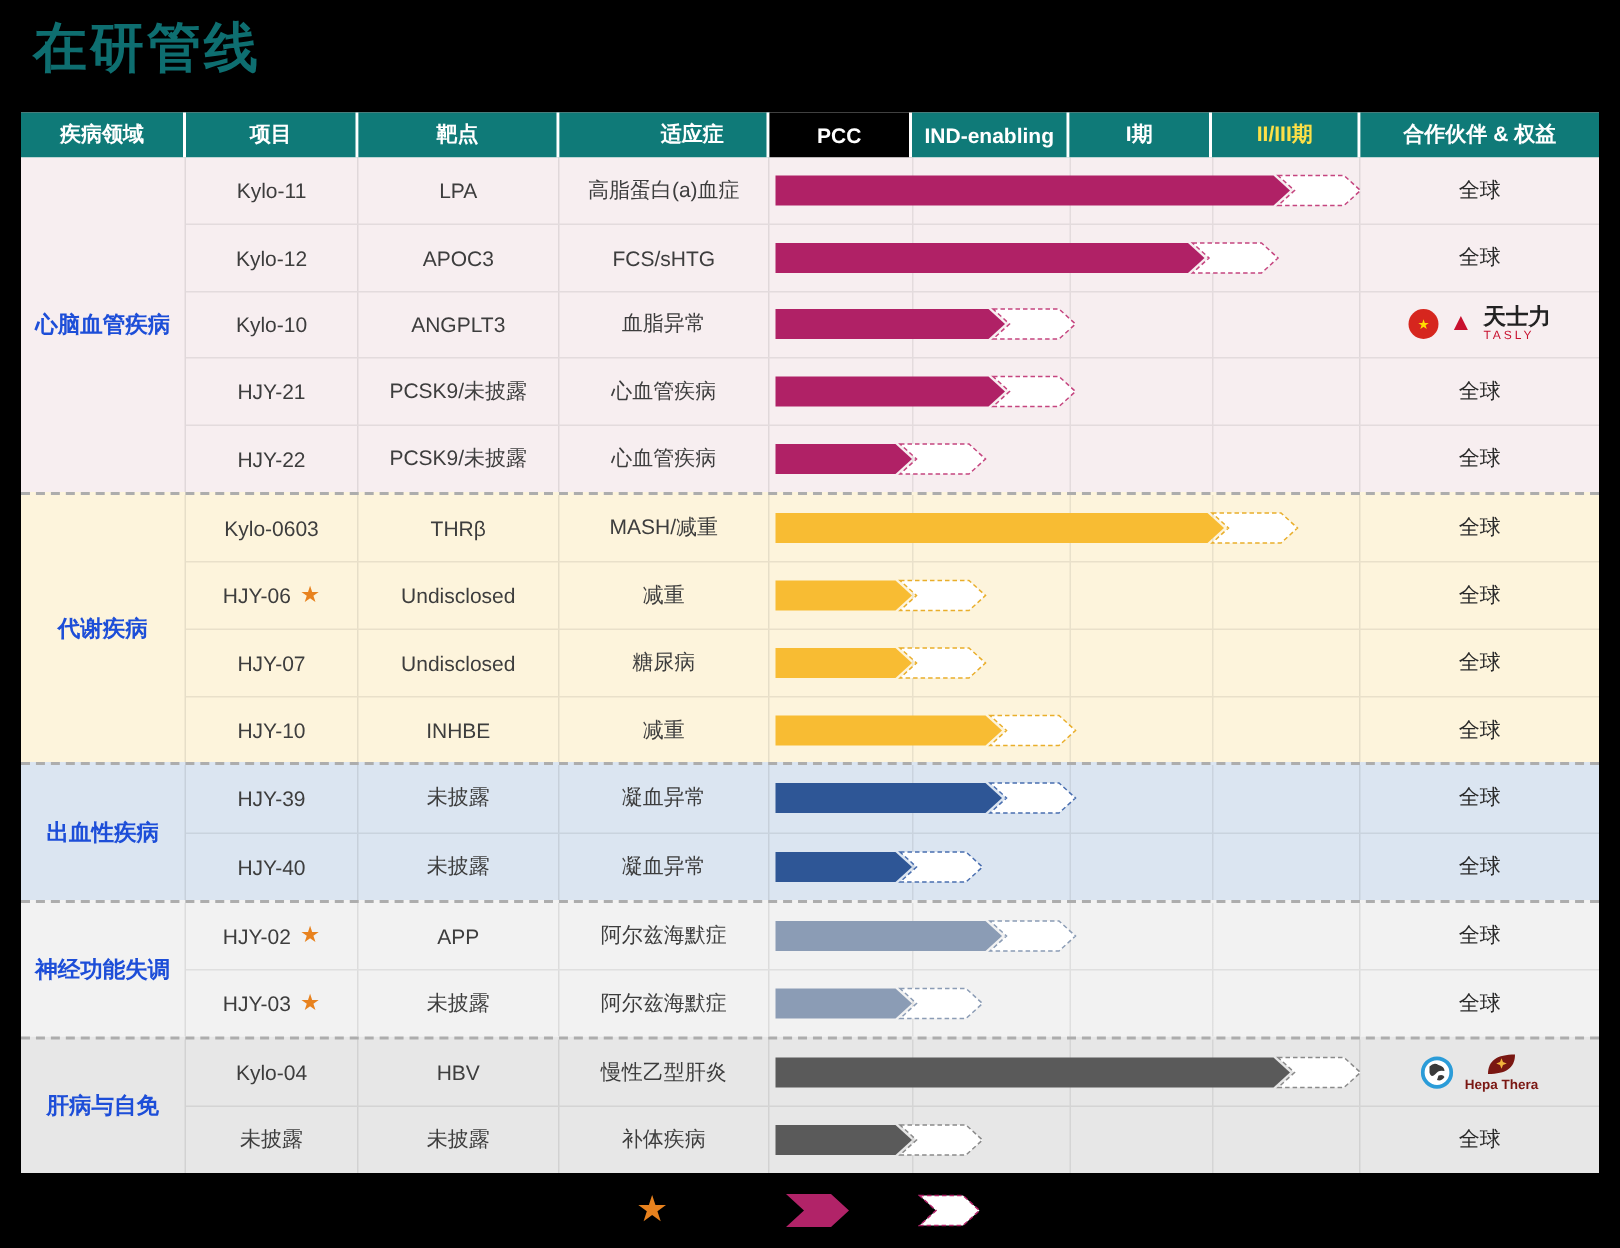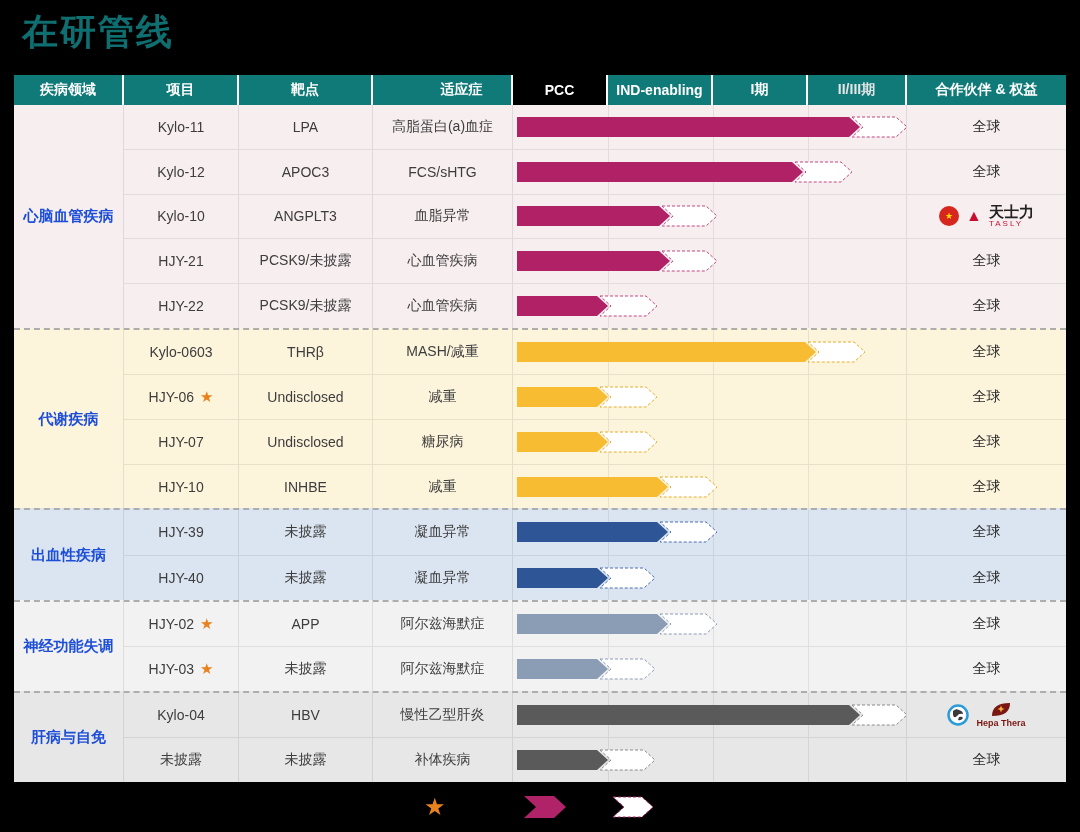--- a/index.html
+++ b/index.html
@@ -61,21 +61,21 @@
 
   <div class="table">
     <div class="header" id="header-row">
         <div class="hcell" style="width: 110px; flex: 0 0 110px; background: rgb(15, 122, 120); color: rgb(255, 255, 255);">疾病领域</div>
         <div class="hcell" style="width: 115px; flex: 0 0 115px; background: rgb(15, 122, 120); color: rgb(255, 255, 255);">项目</div>
         <div class="hcell" style="width: 134px; flex: 0 0 134px; background: rgb(15, 122, 120); color: rgb(255, 255, 255);">靶点</div>
         <div class="hcell" style="width: 140px; flex: 0 0 140px; background: rgb(15, 122, 120); color: rgb(255, 255, 255); padding-left: 39px;">适应症</div>
         <div class="hcell" style="width: 95px; flex: 0 0 95px; background: #000000; color: rgb(255, 255, 255);">PCC</div>
         <div class="hcell" style="width: 105px; flex: 0 0 105px; background: rgb(15, 122, 120); color: rgb(255, 255, 255);">IND-enabling</div>
         <div class="hcell" style="width: 95px; flex: 0 0 95px; background: rgb(15, 122, 120); color: rgb(255, 255, 255);">I期</div>
-        <div class="hcell" style="width: 99px; flex: 0 0 99px; background: rgb(15, 122, 120); color: #e5e5e5;">II/III期</div>
+        <div class="hcell" style="width: 99px; flex: 0 0 99px; background: rgb(15, 122, 120); color: #fde047;">II/III期</div>
         <div class="hcell" style="width: 159px; flex: 0 0 159px; background: rgb(15, 122, 120); color: rgb(255, 255, 255);">合作伙伴 &amp; 权益</div>
       </div>
     <div class="tbody" id="table-body">
         <div class="group" style="background: rgb(247, 238, 240); flex: 5 1 0px;">
           <div class="area">心脑血管疾病</div>
           <div class="rows">
             <div class="row">
               <div class="cell c-project">
                 <span>Kylo-11</span>
               </div>

